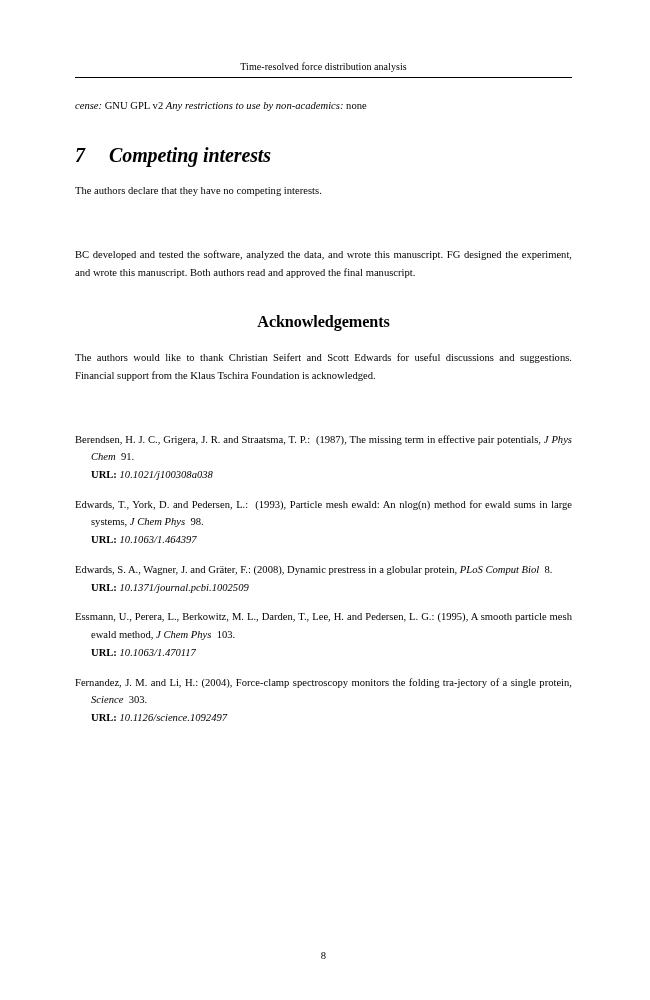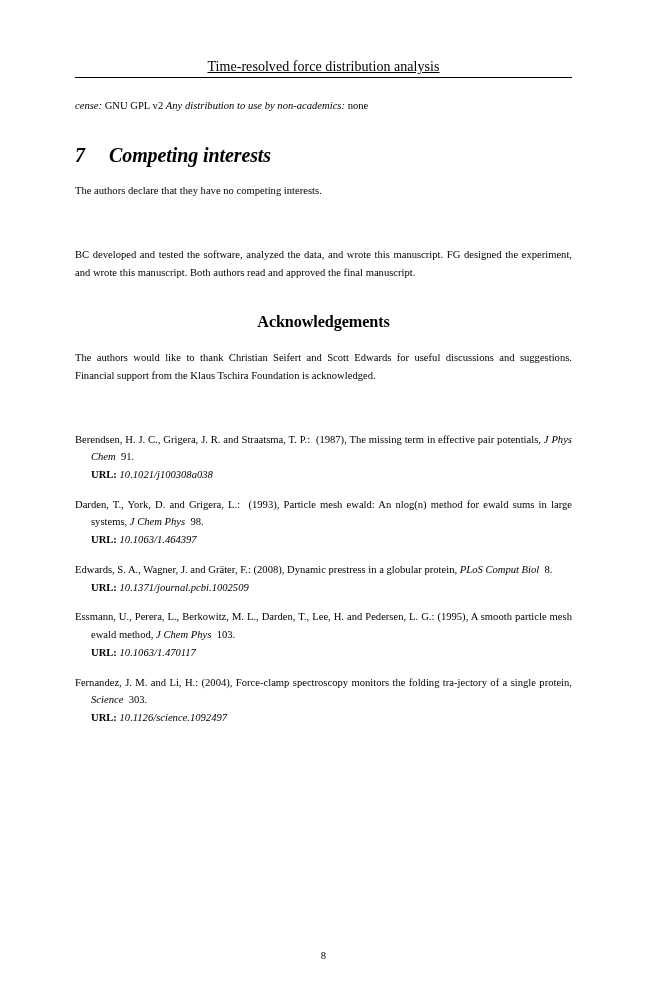--- a/index.html
+++ b/index.html
@@ -21,24 +21,23 @@
     width: 650px;
     height: 1000px;
   }
   
   .running-head {
     position: absolute;
     left: 75px;
     top: 60px;
     width: 497px;
     text-align: center;
-    font-size: 14px;
+    font-size: 10px;
     line-height: 13px;
     letter-spacing: 0.05px;
-    text-decoration: underline;
   }
   .header-rule {
     position: absolute;
     left: 75px;
     top: 77px;
     width: 497px;
     height: 1px;
     background: #000;
   }
   
@@ -120,21 +119,21 @@
 </head>
 <body>
 
 <div class="page">
 
   <div class="running-head">Time-resolved force distribution analysis</div>
   <div class="header-rule"></div>
 
   <div class="content">
 
-    <p class="body"><span class="it">cense:</span> <span class="ro">GNU GPL v2</span> <span class="it">Any distribution to use by non-academics:</span> <span class="ro">none</span></p>
+    <p class="body"><span class="it">cense:</span> <span class="ro">GNU GPL v2</span> <span class="it">Any restrictions to use by non-academics:</span> <span class="ro">none</span></p>
 
     <div class="gap-before-h2"></div>
     <h2 class="section"><span class="secnum">7</span><span>Competing interests</span></h2>
     <div class="gap-after-h2"></div>
     <p class="body">The authors declare that they have no competing interests.</p>
 
     <div class="gap-before-h2"></div>
     <div class="gap-after-h2"></div>
     <p class="body">BC developed and tested the software, analyzed the data, and wrote this manuscript. FG designed the experiment, and wrote this manuscript. Both authors read and approved the final manuscript.</p>
 
@@ -144,21 +143,21 @@
     <p class="body">The authors would like to thank Christian Seifert and Scott Edwards for useful discussions and suggestions. Financial support from the Klaus Tschira Foundation is acknowledged.</p>
 
     <div class="gap-before-h2-ref"></div>
     <div class="gap-after-h2-ref"></div>
 
     <div class="refs">
 
       <p class="ref"><span>Berendsen, H. J. C., Grigera, J. R. and Straatsma, T. P.:</span>&nbsp; <span>(1987),</span> <span>The missing term in effective pair potentials,</span> <span class="jrn">J Phys Chem</span>&nbsp; <span class="vol">91.</span><span class="urlline"><span class="urllabel">URL:</span> <span class="doi">10.1021/j100308a038</span></span></p>
 
 
-      <p class="ref"><span>Darden, T., York, D. and Grigera, L.:</span>&nbsp; <span>(1993),</span> <span>Particle mesh ewald: An nlog(n) method for ewald sums in large systems,</span> <span class="jrn">J Chem Phys</span>&nbsp; <span class="vol">98.</span><span class="urlline"><span class="urllabel">URL:</span> <span class="doi">10.1063/1.464397</span></span></p>
+      <p class="ref"><span>Edwards, T., York, D. and Pedersen, L.:</span>&nbsp; <span>(1993),</span> <span>Particle mesh ewald: An nlog(n) method for ewald sums in large systems,</span> <span class="jrn">J Chem Phys</span>&nbsp; <span class="vol">98.</span><span class="urlline"><span class="urllabel">URL:</span> <span class="doi">10.1063/1.464397</span></span></p>
 
       <p class="ref"><span>Edwards, S. A., Wagner, J. and Gräter, F.:</span> <span>(2008),</span> <span>Dynamic prestress in a globular protein,</span> <span class="jrn">PLoS Comput Biol</span>&nbsp; <span class="vol">8.</span><span class="urlline"><span class="urllabel">URL:</span> <span class="doi">10.1371/journal.pcbi.1002509</span></span></p>
 
       <p class="ref"><span>Essmann, U., Perera, L., Berkowitz, M. L., Darden, T., Lee, H. and Pedersen, L. G.:</span> <span>(1995),</span> <span>A smooth particle mesh ewald method,</span> <span class="jrn">J Chem Phys</span>&nbsp; <span class="vol">103.</span><span class="urlline"><span class="urllabel">URL:</span> <span class="doi">10.1063/1.470117</span></span></p>
 
       <p class="ref"><span>Fernandez, J. M. and Li, H.:</span> <span>(2004),</span> <span>Force-clamp spectroscopy monitors the folding tra-jectory of a single protein,</span> <span class="jrn">Science</span>&nbsp; <span class="vol">303.</span><span class="urlline"><span class="urllabel">URL:</span> <span class="doi">10.1126/science.1092497</span></span></p>
 
     </div>
   </div>
 

